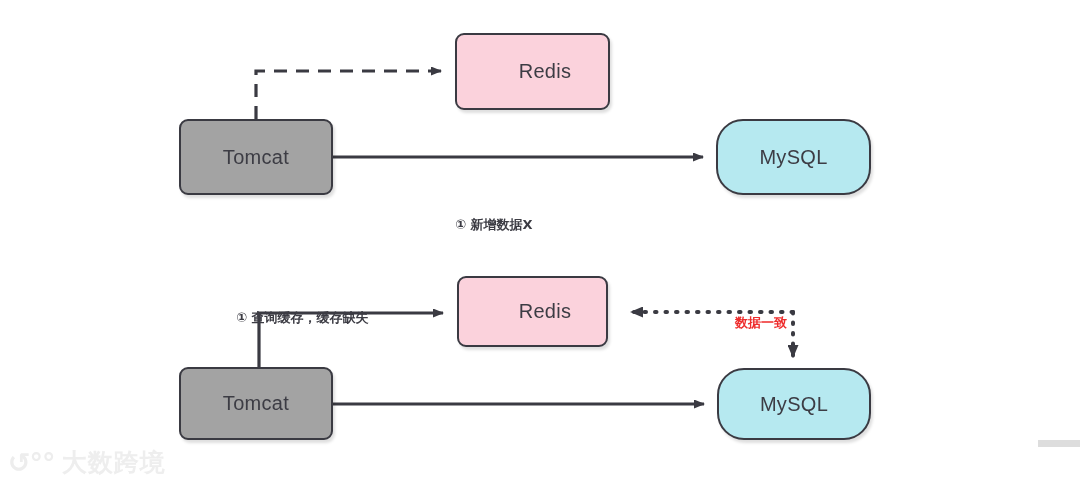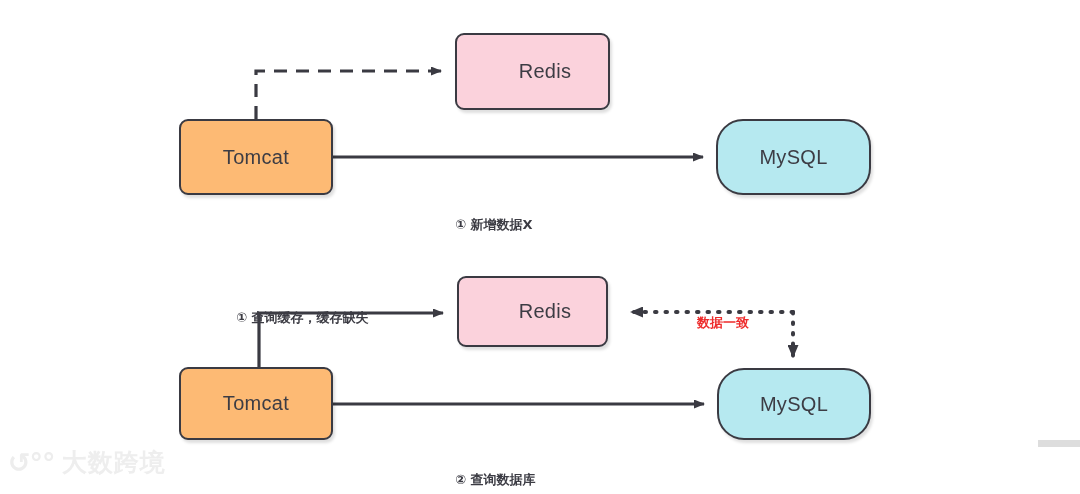--- a/index.html
+++ b/index.html
@@ -24,21 +24,21 @@
     align-items: center;
     justify-content: center;
     box-shadow: 2px 3px 3px rgba(0,0,0,0.13);
   }
   .node-label {
     font-size: 20px;
     color: #3c3c44;
     letter-spacing: 0.3px;
     font-family: "Liberation Sans", "DejaVu Sans", sans-serif;
   }
-  .node.tomcat { background: #fdba74; }
+  .node.tomcat { background: #a3a3a3; }
   .node.redis  { background: #FBD2DC; padding-left: 25px; }
   .node.mysql  { background: #B6E9F0; border-radius: 27px; }
 
   .edge-label {
     position: absolute;
     font-size: 13px;
     color: #3c3c44;
     white-space: nowrap;
     font-family: "DejaVu Sans", "Liberation Sans", sans-serif;
     font-weight: 700;
@@ -130,35 +130,34 @@
   </div>
 
   <div class="node mysql" style="left:716px; top:119px; width:155px; height:76px;">
     <span class="node-label">MySQL</span>
   </div>
 
   <div class="edge-label" style="left:455px; top:174px;">① 新增数据X</div>
 
   <div class="edge-label" style="left:236px; top:267px;">① 查询缓存，缓存缺失</div>
 
-  <div class="edge-label red" style="left:697px; top:272px;">数据一致</div>
+  <div class="edge-label red" style="left:735px; top:272px;">数据一致</div>
 
   <div class="node redis" style="left:457px; top:276px; width:151px; height:71px;">
     <span class="node-label">Redis</span>
   </div>
 
   <div class="node tomcat" style="left:179px; top:367px; width:154px; height:73px;">
     <span class="node-label">Tomcat</span>
   </div>
 
   <div class="node mysql" style="left:717px; top:368px; width:154px; height:72px;">
     <span class="node-label">MySQL</span>
   </div>
 
-  <div class="edge-label" style="left:455px; top:429px;">② 查询数据库</div>
 
   <div class="watermark">
     <span class="wm-mark">↺°°</span>
     <span class="wm-text">大数跨境</span>
   </div>
   <div class="wm-corner"></div>
 
 </div>
 
 </body></html>

